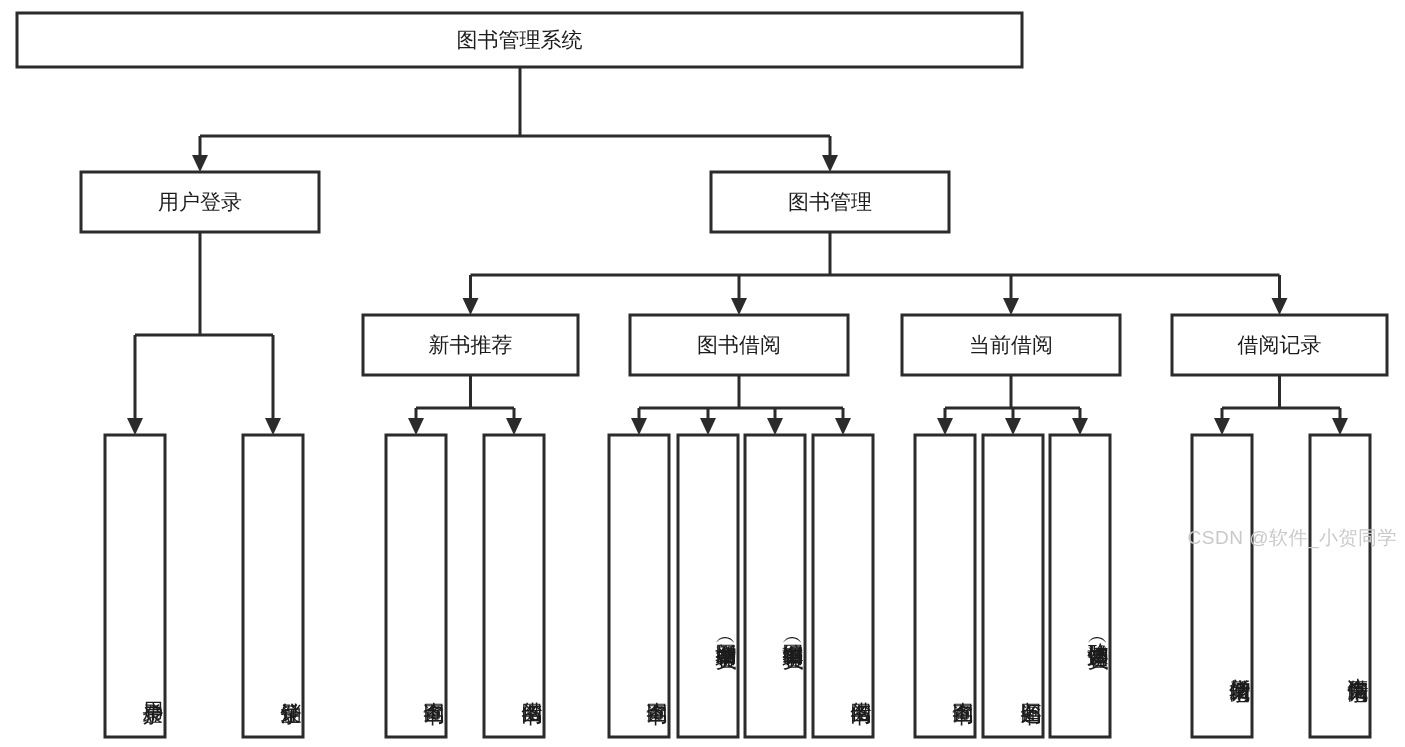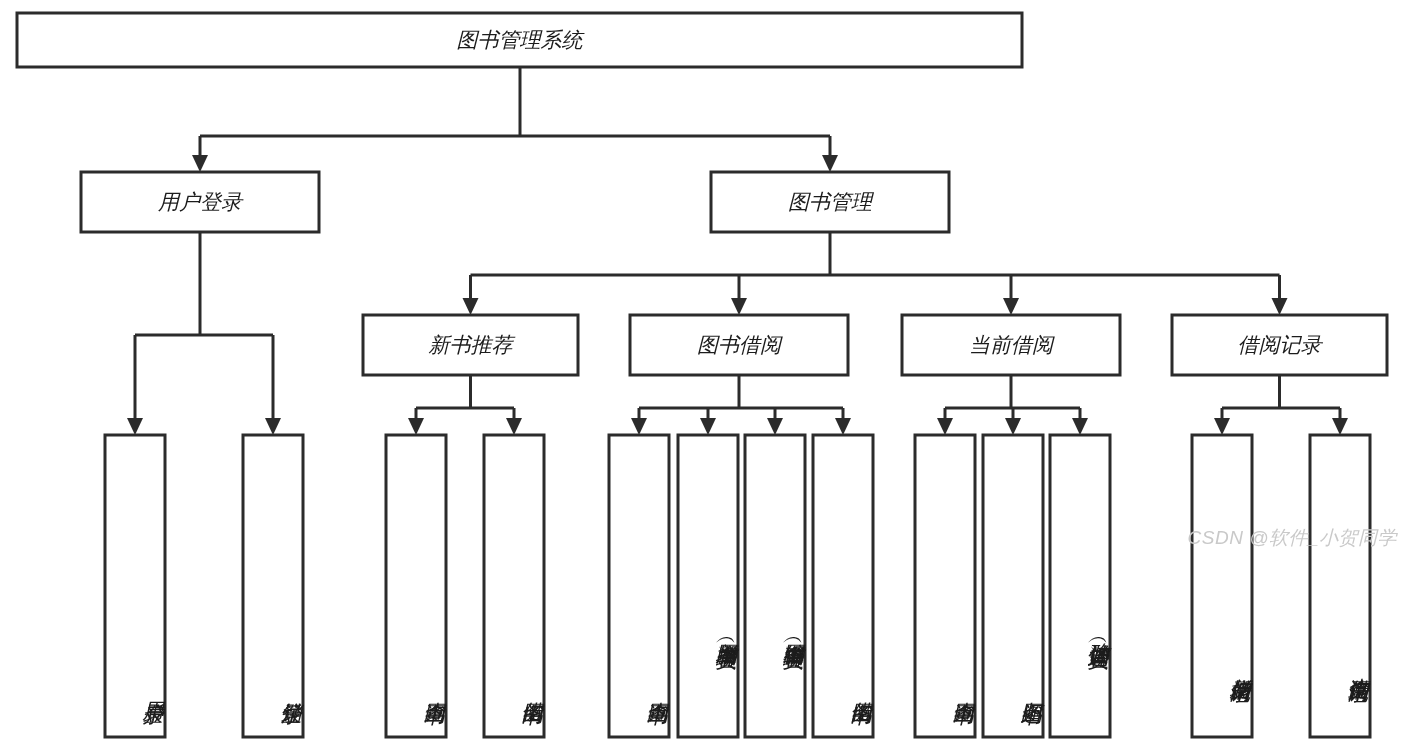--- a/index.html
+++ b/index.html
@@ -12,21 +12,20 @@
     width: 1405px;
     height: 747px;
     overflow: hidden;
     font-family: "Liberation Sans", "DejaVu Sans", sans-serif;
   }
   #diagram-root {
     position: relative;
     width: 1405px;
     height: 557px;
     background: #ffffff;
-    font-style: italic;
   }
   svg.diagram-canvas {
     position: absolute;
     left: 0;
     top: 0;
     width: 1405px;
     height: 747px;
     display: block;
   }
   .node-box {

